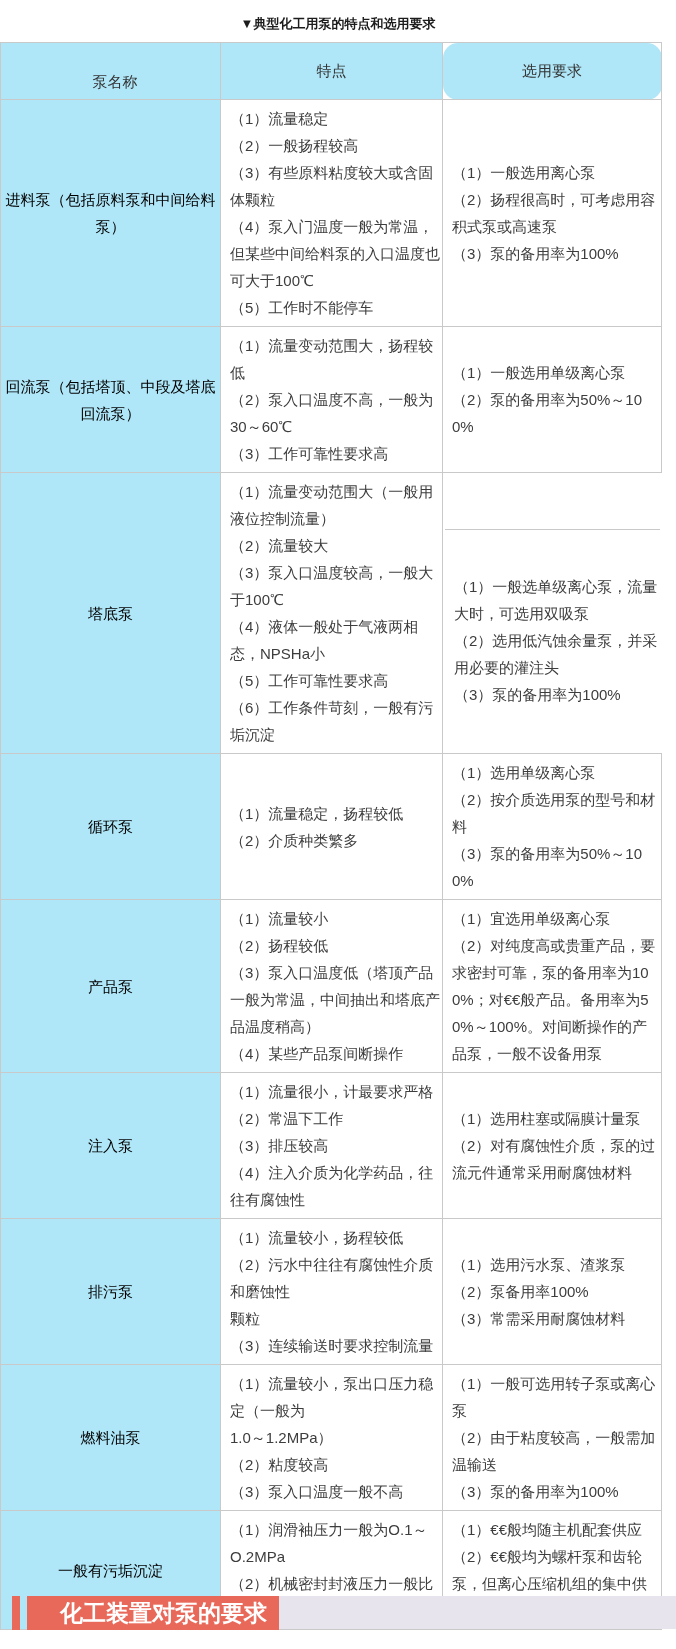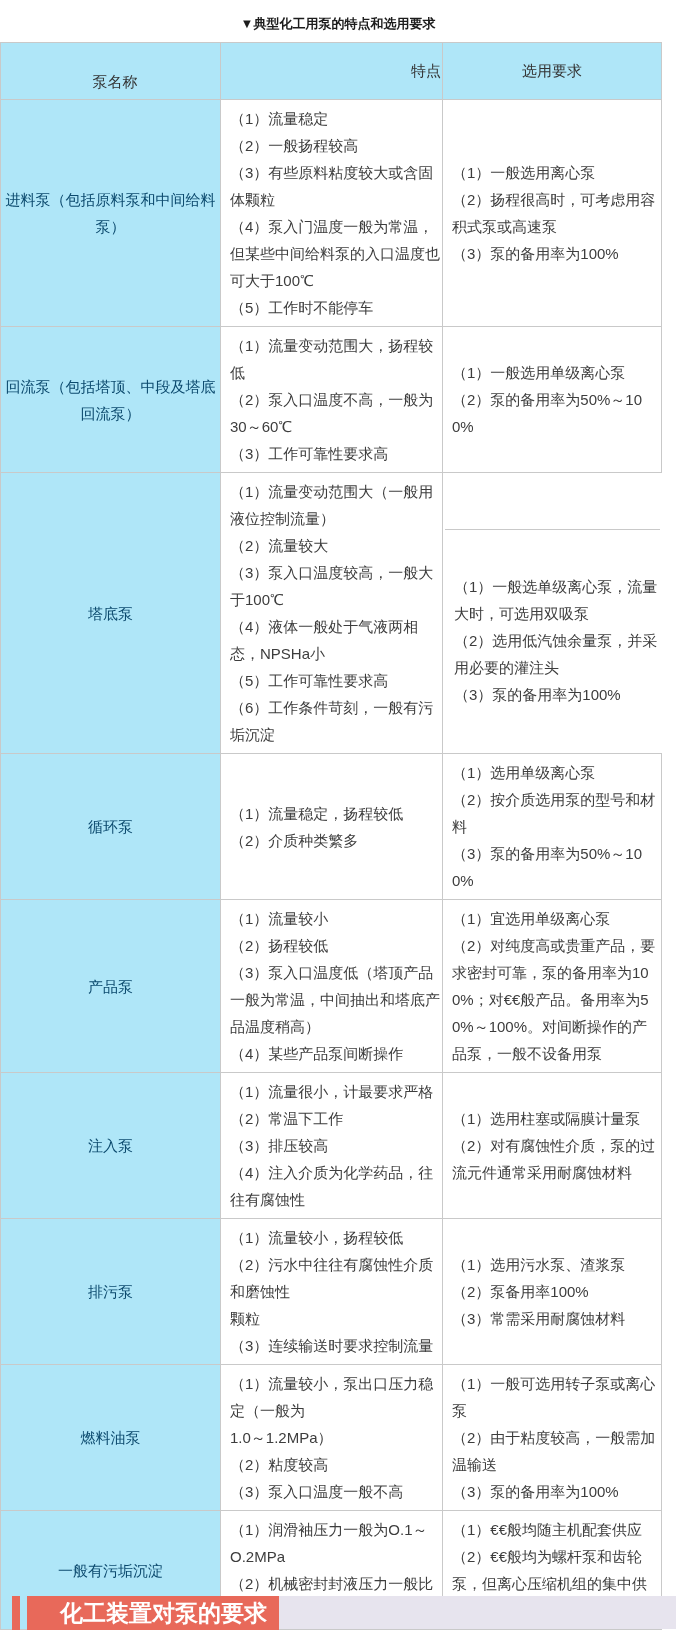--- a/index.html
+++ b/index.html
@@ -26,26 +26,26 @@
     width:661px;margin:0;
   }
   .pump-table th,.pump-table td{
     border:1px solid var(--border-gray);
     font-size:15px;font-weight:normal;
   }
   .pump-table th{
     background:var(--header-blue);height:57px;color:#333;
   }
   th.col-name{width:220px;text-align:center;vertical-align:bottom;padding:0 0 7px 9px;}
-  th.col-feat{width:222px;text-align:right;vertical-align:middle;}
-  th.col-req{width:219px;text-align:center;vertical-align:middle;}
+  th.col-feat{width:222px;text-align:center;vertical-align:middle;}
+  th.col-req{width:219px;text-align:center;vertical-align:middle;border-radius:15px;}
   td{vertical-align:middle;line-height:27px;}
   td.name-cell{
     background:var(--header-blue);text-align:center;
-    padding:4px 3px;word-break:break-all;color:#0c4a6e;
+    padding:4px 3px;word-break:break-all;color:#000000;
   }
   td.feat-cell,td.req-cell{
     padding:5px 1px 5px 9px;
     white-space:pre-line;word-break:break-all;margin-left:13px;
   }
   td.req-cell.split{padding:2px;vertical-align:top;border-right:none;}
   .split-top{
     height:55px;border-bottom:1px solid var(--border-gray);
   }
   .split-body{

